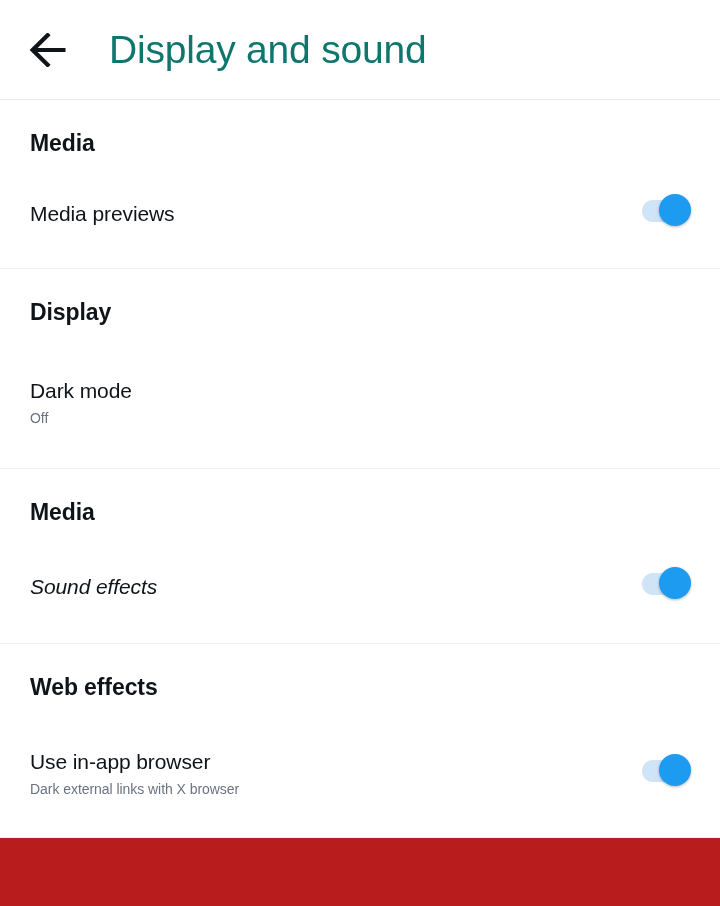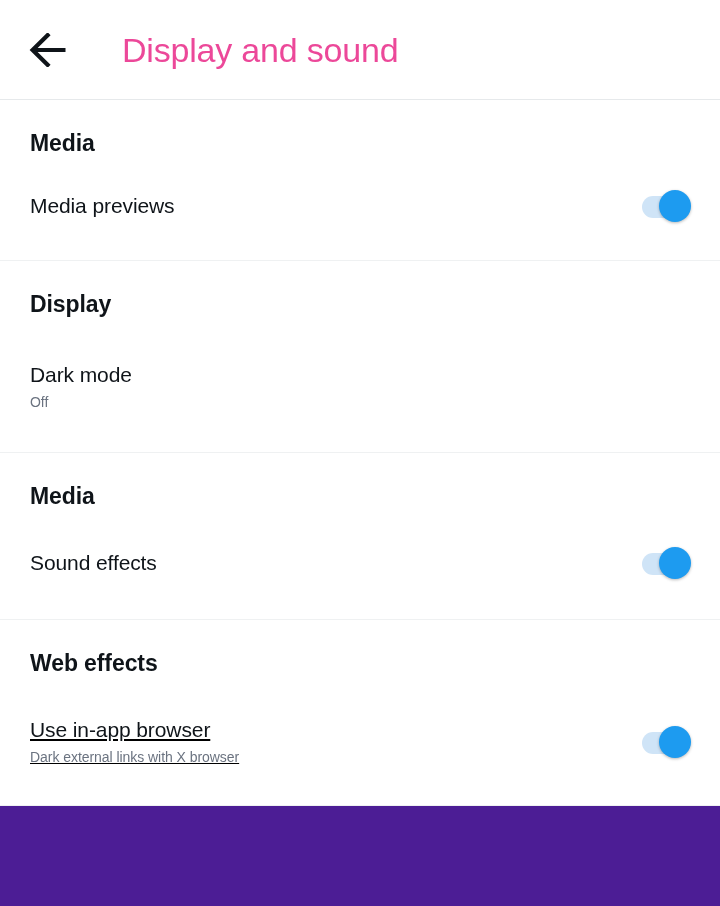--- a/index.html
+++ b/index.html
@@ -42,33 +42,33 @@
     align-items: center;
     justify-content: center;
     cursor: pointer;
     flex: 0 0 auto;
     margin-left: -8px;
   }
   .back-button svg {
     display: block;
   }
   .header-title {
-    font-size: 34px;
+    font-size: 39px;
     font-weight: 400;
-    color: #ec4899;
+    color: #0f766e;
     letter-spacing: -0.2px;
-    margin-left: 44px;
+    margin-left: 31px;
     line-height: 1;
     white-space: nowrap;
   }
 
   
   .content {
     flex: 1 1 auto;
-    background: #4c1d95;
+    background: #b91c1c;
     overflow: hidden;
   }
 
   .section {
     background: #ffffff;
     border-bottom: 1px solid #eff1f2;
     box-sizing: border-box;
   }
   .section-title {
     font-size: 23px;
@@ -94,35 +94,36 @@
     justify-content: center;
     flex: 1 1 auto;
     min-width: 0;
   }
   .row-label {
     font-size: 21px;
     font-weight: 400;
     color: #0f1419;
     line-height: 1.35;
     letter-spacing: -0.1px;
+    margin-top: 8px;
   }
   .row-sub {
     font-size: 14px;
     font-weight: 400;
     color: #6b7380;
     line-height: 1.45;
     margin-top: 3px;
     letter-spacing: -0.05px;
   }
 
   
   .section.media .row        { padding-top: 34px; padding-bottom: 40px; }
   .section.display .row      { padding-top: 42px; padding-bottom: 40px; }
-  .section.sound .row        { padding-top: 38px; padding-bottom: 42px; }
-  .section.webbrowser .row   { padding-top: 38px; padding-bottom: 38px; text-decoration: underline; }
+  .section.sound .row        { padding-top: 38px; padding-bottom: 42px; font-style: italic; }
+  .section.webbrowser .row   { padding-top: 38px; padding-bottom: 38px; }
 
   
   .toggle {
     position: relative;
     width: 48px;
     height: 26px;
     flex: 0 0 auto;
     margin-left: 24px;
     cursor: pointer;
   }

